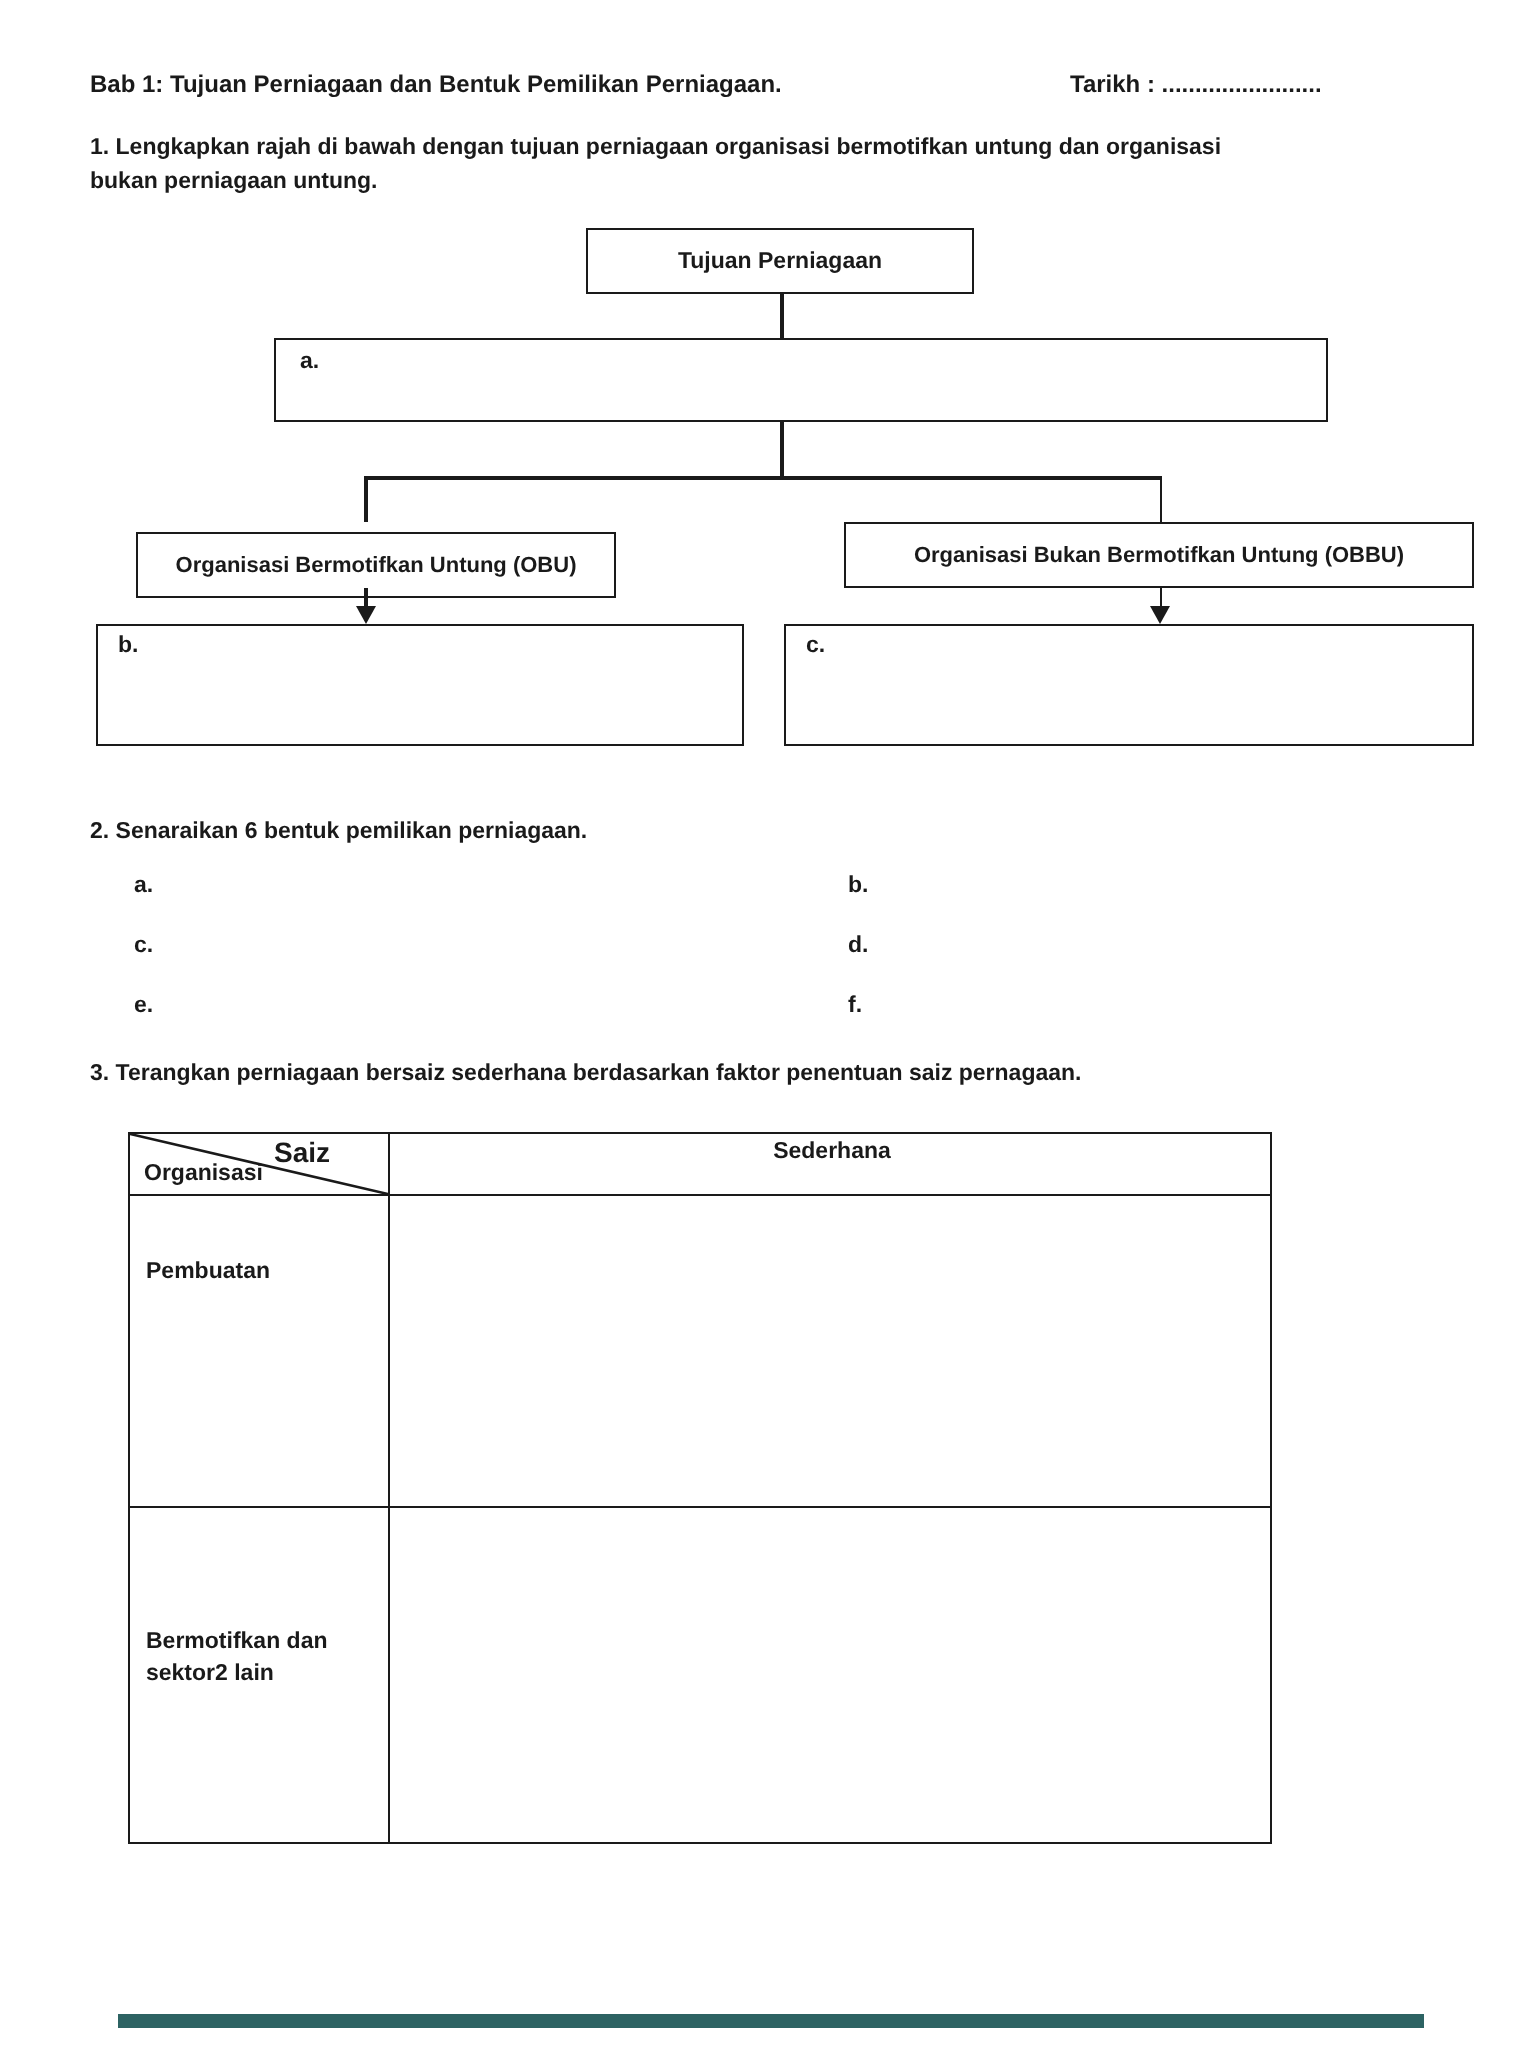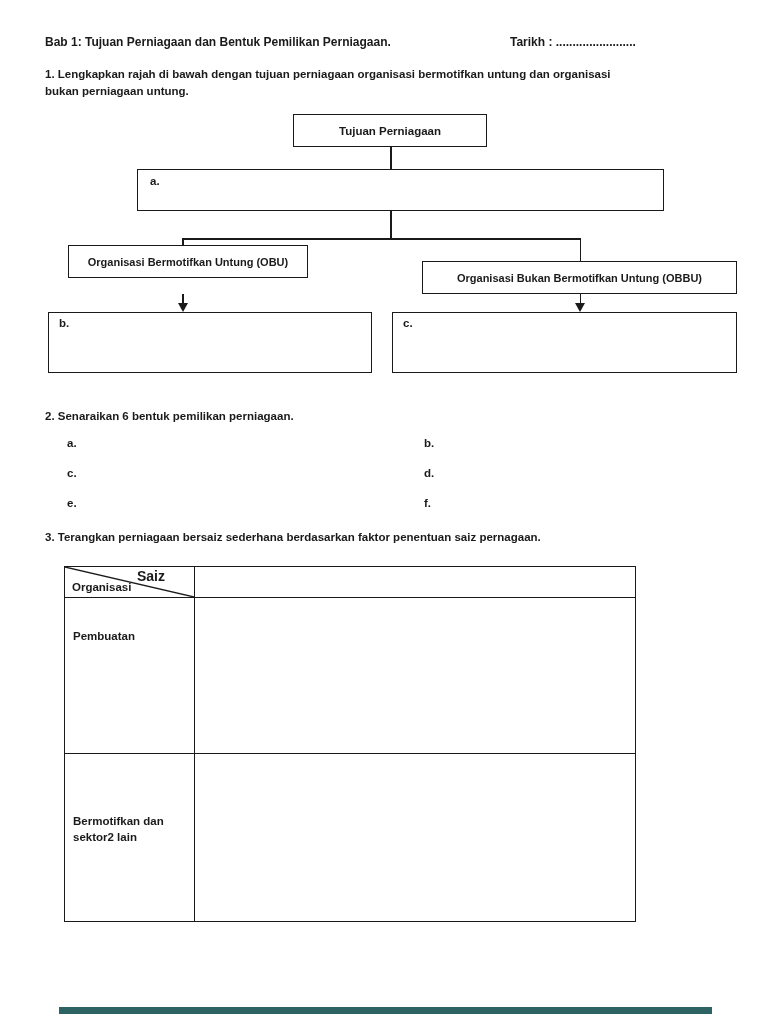--- a/index.html
+++ b/index.html
@@ -17,21 +17,21 @@
   .vline,.hline{position:absolute;background:#1a1a1a;}
   .vline{width:1.5px;}
   .hline{height:1.5px;}
   .arrowhead{
     position:absolute;width:0;height:0;
     border-left:5px solid transparent;border-right:5px solid transparent;
     border-top:9px solid #1a1a1a;
   }
   .blank-label{position:absolute;font-size:11.5px;}
   #title{left:45px;top:34px;font-size:12px;}
-  #tarikh{left:510px;top:34px;font-size:12px;text-align:right;}
+  #tarikh{left:535px;top:34px;font-size:12px;text-align:right;}
   #q1l1{left:45px;top:66px;}
   #q1l2{left:45px;top:83px;}
   #q2{left:45px;top:408px;}
   #q3{left:45px;top:529px;}
   .q2item{position:absolute;font-size:11.5px;}
   
   #table3{left:64px;top:566px;width:572px;height:356px;border:1.5px solid #1a1a1a;box-sizing:border-box;}
   #table3 .colDivider{left:128.5px;top:0;height:100%;}
   #table3 .headerDivider{top:29.5px;left:0;width:100%;}
   #diagonal{left:0;top:0;}
@@ -58,21 +58,21 @@
 
   <div class="box" style="left:137px;top:169px;width:527px;height:42px;">
     <span class="blank-label" style="left:12px;top:5px;">a.</span>
   </div>
 
   <div class="vline" style="left:390px;top:211px;height:28px;"></div>
   <div class="hline" style="left:182px;top:238px;width:399px;"></div>
   <div class="vline" style="left:182px;top:238px;height:23px;"></div>
   <div class="vline" style="left:579.5px;top:238px;height:23px;"></div>
 
-  <div class="box center" style="left:68px;top:245px;width:240px;height:33px;font-size:11px;">Organisasi Bermotifkan Untung (OBU)</div>
+  <div class="box center" style="left:68px;top:266px;width:240px;height:33px;font-size:11px;">Organisasi Bermotifkan Untung (OBU)</div>
   <div class="box center" style="left:422px;top:261px;width:315px;height:33px;font-size:11px;">Organisasi Bukan Bermotifkan Untung (OBBU)</div>
 
   <div class="vline" style="left:182px;top:294px;height:11px;"></div>
   <div class="arrowhead" style="left:178px;top:303px;"></div>
   <div class="vline" style="left:579.5px;top:294px;height:11px;"></div>
   <div class="arrowhead" style="left:575px;top:303px;"></div>
 
   <div class="box" style="left:48px;top:312px;width:324px;height:61px;">
     <span class="blank-label" style="left:10px;top:4px;">b.</span>
   </div>
@@ -95,20 +95,21 @@
   <div class="vline colDivider"></div>
   <div class="hline headerDivider"></div>
   <div class="hline" style="top:185.5px;left:0;width:100%;"></div>
 
   <svg id="diagonal" class="abs" width="129" height="30">
     <line x1="0" y1="0" x2="129" y2="30" stroke="#1a1a1a" stroke-width="1.3"></line>
   </svg>
 
   <div id="saiz" class="abs">Saiz</div>
   <div id="klasifikasi" class="abs">Organisasi</div>
+  <div id="sederhana" class="abs">Sederhana</div>
 
   <div id="rowlabel1" class="abs">Pembuatan</div>
   <div id="rowlabel2" class="abs wrap">Bermotifkan dan sektor2 lain</div>
 
   <div class="abs" style="left:130px;top:31px;width:440px;height:154px;"></div>
   <div class="abs" style="left:130px;top:188px;width:440px;height:166px;"></div>
 </div>
 
 <div id="footer-bar" class="abs"></div>
 

